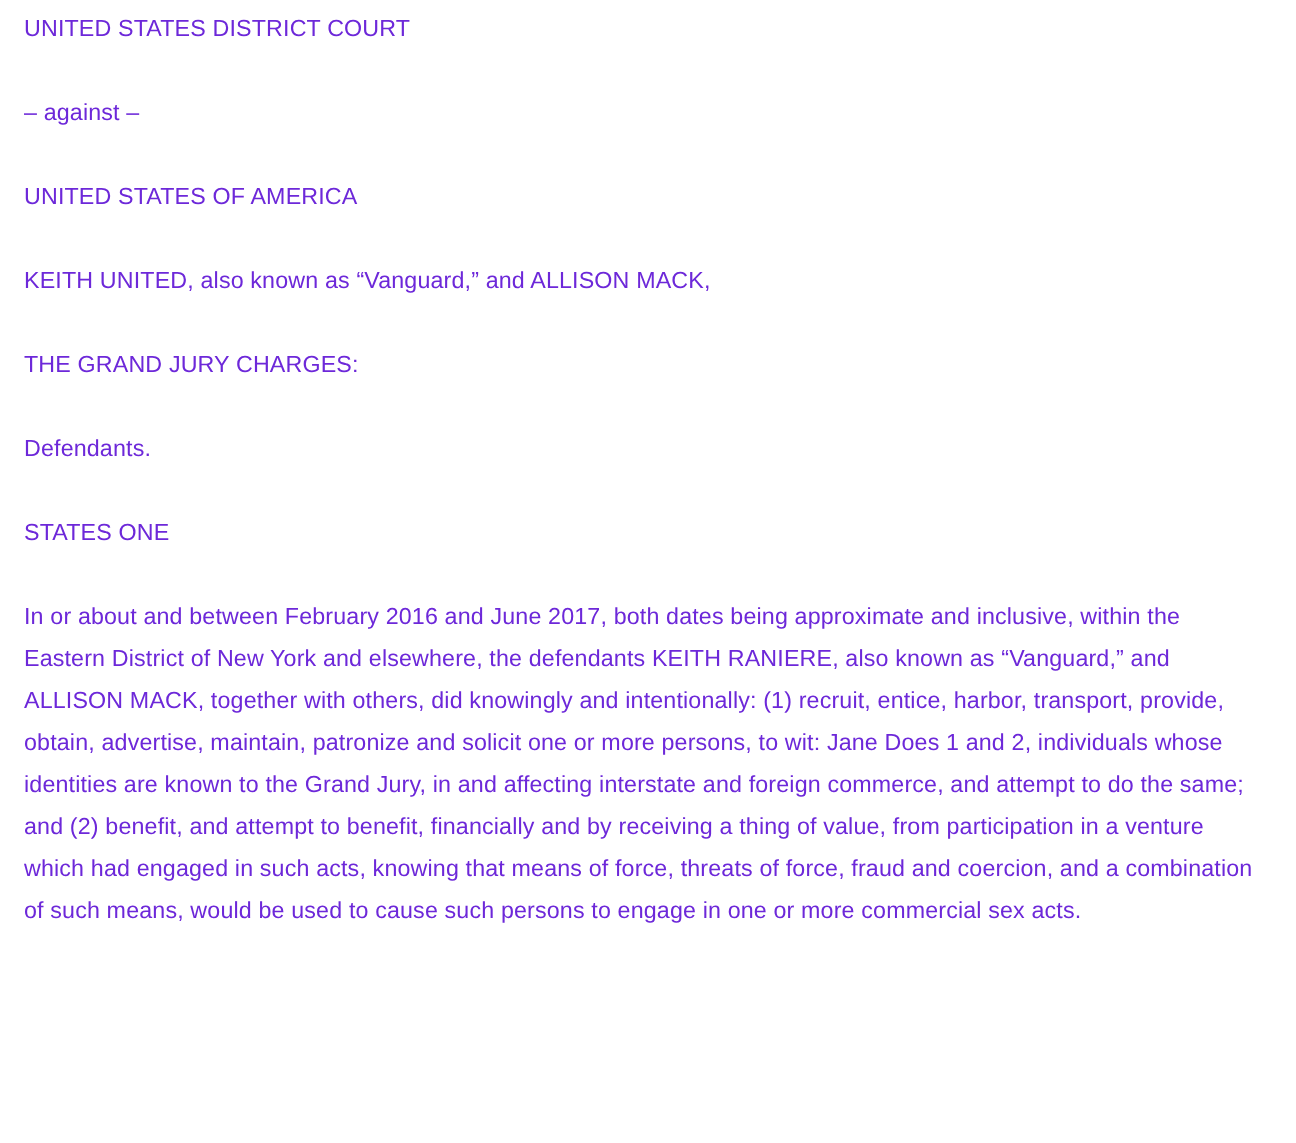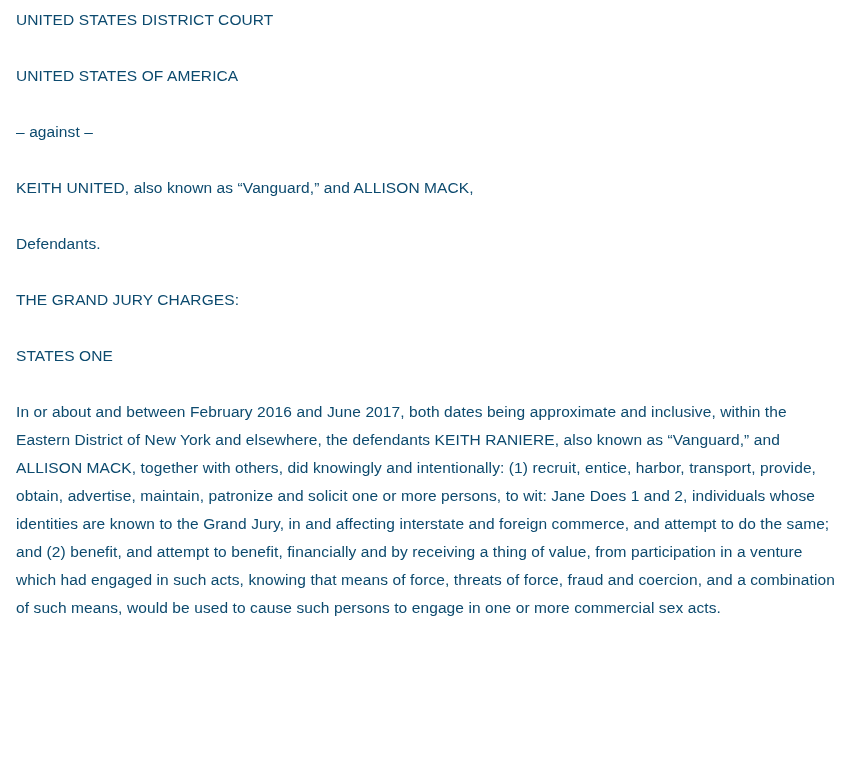--- a/index.html
+++ b/index.html
@@ -16,36 +16,36 @@
   }
   .document {
     padding: 6px 16px 0 16px;
     box-sizing: border-box;
     width: 864px;
   }
   .para {
     font-size: 15.5px;
     line-height: 28px;
     margin: 0 0 28px 0;
-    color: #0c4a6e;
+    color: #6d28d9;
     letter-spacing: 0.1px;
   }
   .para.body-block {
     margin-bottom: 0;
     max-width: 820px;
   }
   .para:last-child {
     margin-bottom: 10px;
   }
 </style>
 </head>
 <body>
 
 <div class="document">
   <p class="para">UNITED STATES DISTRICT COURT</p>
+  <p class="para">– against –</p>
   <p class="para">UNITED STATES OF AMERICA</p>
-  <p class="para">– against –</p>
   <p class="para">KEITH UNITED, also known as “Vanguard,” and ALLISON MACK,</p>
+  <p class="para">THE GRAND JURY CHARGES:</p>
   <p class="para">Defendants.</p>
-  <p class="para">THE GRAND JURY CHARGES:</p>
   <p class="para">STATES ONE</p>
   <p class="para body-block">In or about and between February 2016 and June 2017, both dates being approximate and inclusive, within the Eastern District of New York and elsewhere, the defendants KEITH RANIERE, also known as “Vanguard,” and ALLISON MACK, together with others, did knowingly and intentionally: (1) recruit, entice, harbor, transport, provide, obtain, advertise, maintain, patronize and solicit one or more persons, to wit: Jane Does 1 and 2, individuals whose identities are known to the Grand Jury, in and affecting interstate and foreign commerce, and attempt to do the same; and (2) benefit, and attempt to benefit, financially and by receiving a thing of value, from participation in a venture which had engaged in such acts, knowing that means of force, threats of force, fraud and coercion, and a combination of such means, would be used to cause such persons to engage in one or more commercial sex acts.</p>
 </div>
 
 </body></html>

